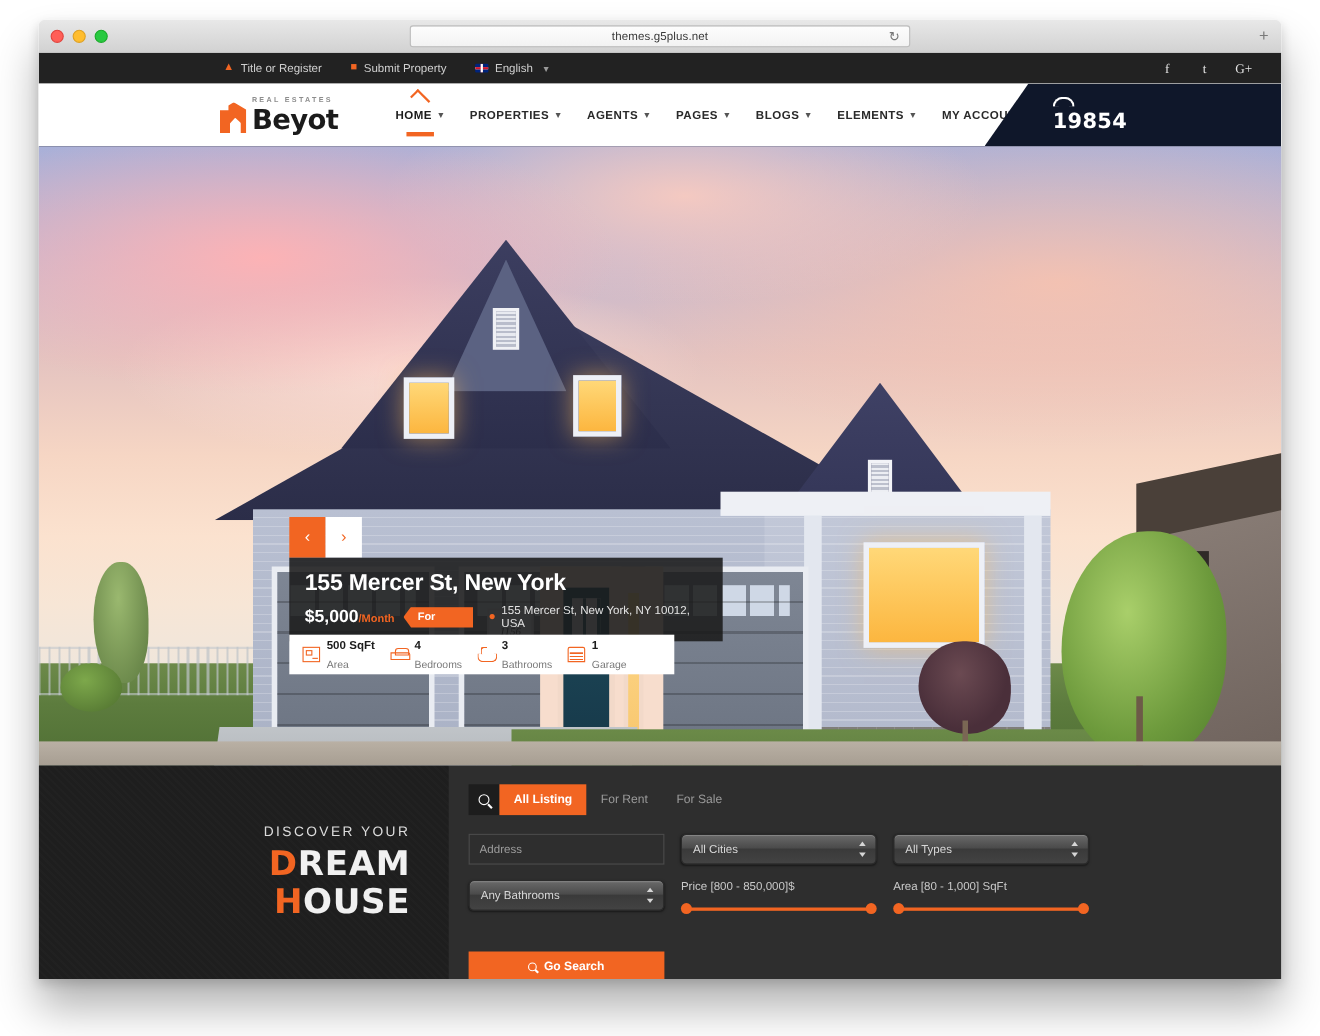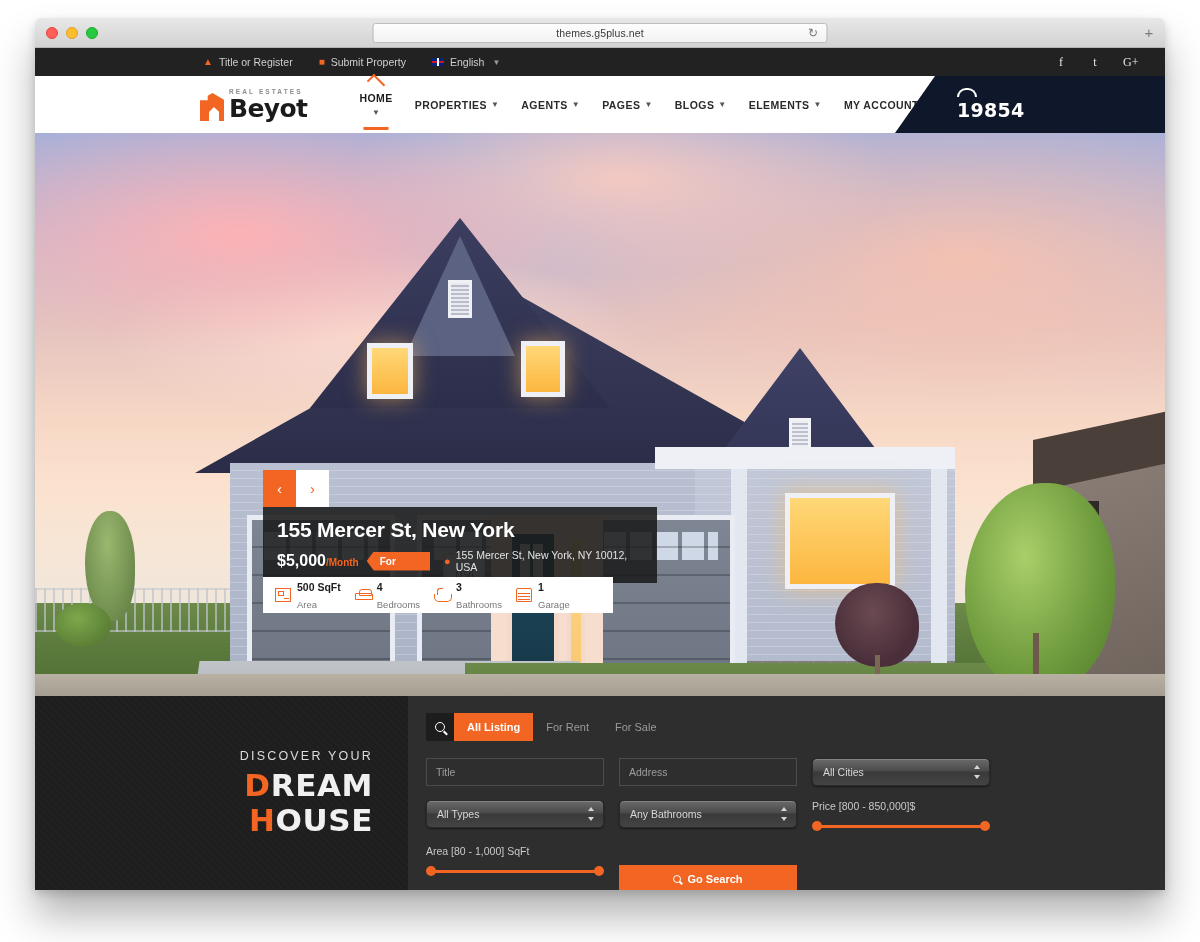--- a/index.html
+++ b/index.html
@@ -107,21 +107,21 @@
     font-size:25px; font-weight:bold; color:#1b1b1b; letter-spacing:-.6px;
     font-family:"DejaVu Sans", sans-serif;
   }
 
   .menu { display:flex; align-items:center; gap: 22px; margin-left: 52px; position:relative; }
   .menu-item {
     font-size: 10.5px; letter-spacing:.45px; color:#2a2a2a; font-weight:bold;
     display:flex; align-items:center; gap:4px; position:relative; padding: 18px 0;
   }
   .menu-item .mc { font-size:8px; color:#555; font-weight:normal; }
-  .menu-item.active { color:#1b1b1b;flex-direction:column; }
+  .menu-item.active { color:#1b1b1b; }
   .menu-item.active:before {
     content:""; position:absolute; left:50%; transform:translateX(-50%);
     top: -2px; width:14px; height:8px;
     border-left:2.4px solid #f26522; border-top:2.4px solid #f26522;
     transform: translateX(-50%) rotate(45deg); transform-origin:center;
     top: 4px;
   }
   .menu-item.active:after {
     content:""; position:absolute; left:50%; transform:translateX(-50%);
     bottom: 5px; width:25px; height:3.5px; background:#f26522;
@@ -648,23 +648,20 @@
             <div class="tab-ic">
                 <span class="magn"></span>
               </div>
             <div class="tab active">All Listing</div>
             <div class="tab">For Rent</div>
             <div class="tab">For Sale</div>
           </div>
 
           <div class="grid">
             <div class="fld">
-              <input class="txt" type="text" placeholder="Title" style="">
-            </div>
-            <div class="fld">
               <input class="txt" type="text" placeholder="Address" style="">
             </div>
             <div class="fld">
               <div class="sel">
                 <span>All Cities</span>
                 <span class="stepper">
                     <i class="up"></i>
                     <i class="dn"></i>
                   </span>
               </div>

